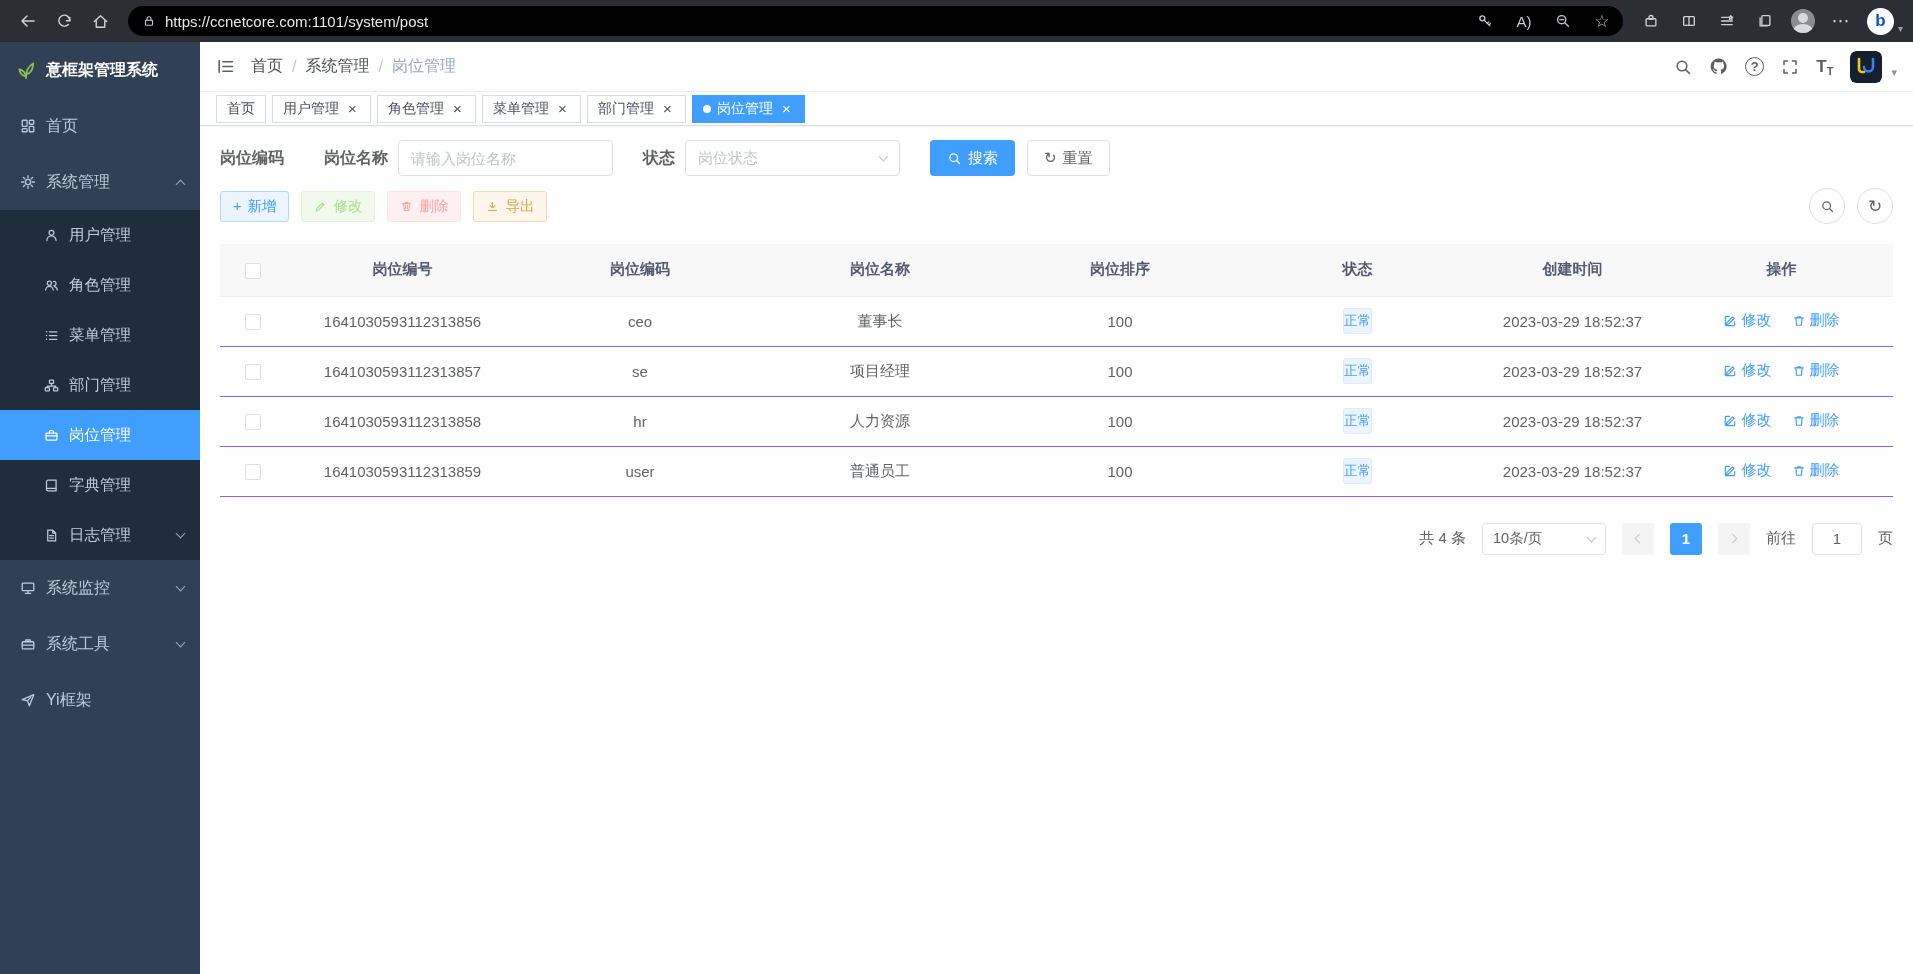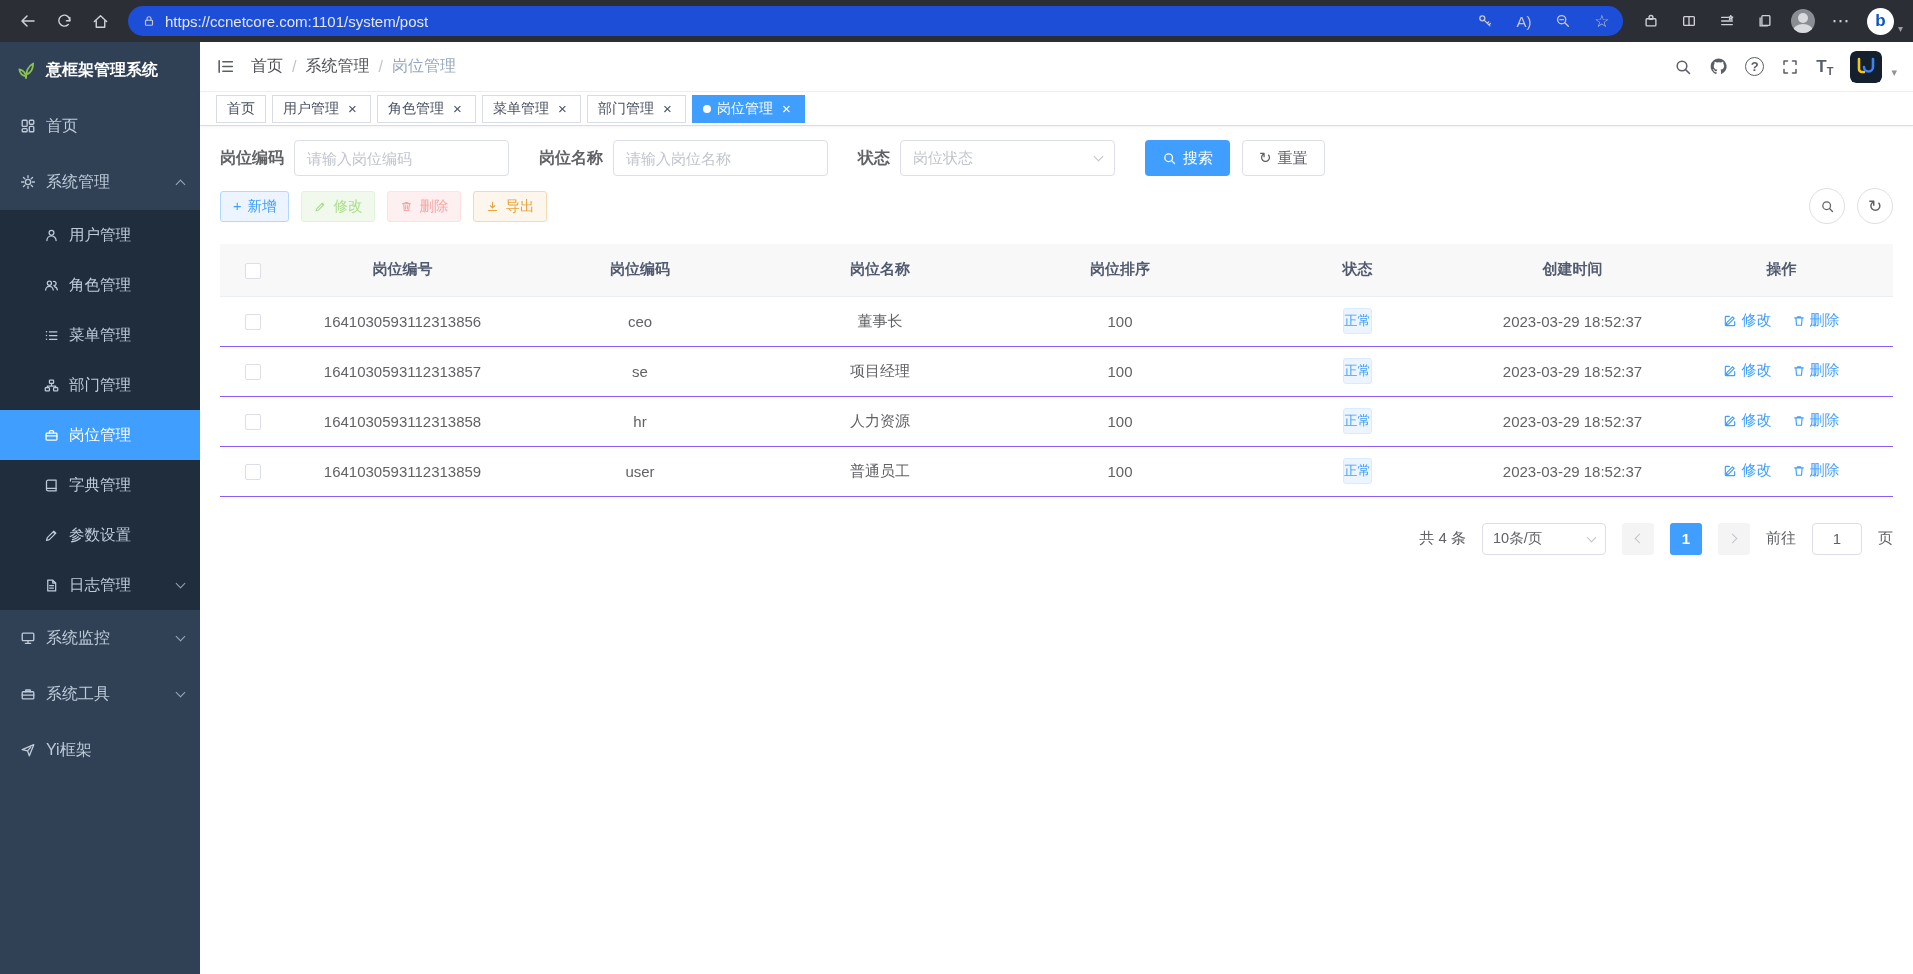--- a/index.html
+++ b/index.html
@@ -2,21 +2,21 @@
 <html><head>
 <meta charset="utf-8">
 <style>
   * { margin:0; padding:0; box-sizing:border-box; }
   html,body { font-family:"Liberation Sans","DejaVu Sans",sans-serif; }
   .screen { width:1913px; height:974px; background:#fff; overflow:hidden; position:relative; display:flex; flex-direction:column; }
 
   
   .browser { height:42px; background:#2c2e35; display:flex; align-items:center; padding:0 10px; color:#cfd1d6; flex-shrink:0; }
   .bicon { width:36px; height:32px; display:flex; align-items:center; justify-content:center; border-radius:6px; color:#cfd1d6; cursor:pointer; flex-shrink:0; }
-  .url-pill { flex:1; height:30px; background:#1d4ed8; border-radius:15px; display:flex; align-items:center; padding:0 6px 0 14px; margin:0 10px; gap:9px; min-width:0; }
+  .url-pill { flex:1; height:30px; background:#000000; border-radius:15px; display:flex; align-items:center; padding:0 6px 0 14px; margin:0 10px; gap:9px; min-width:0; }
   .url-text { flex:1; color:#e7e8ea; font-size:15px; white-space:nowrap; overflow:hidden; }
   .pill-ico { width:30px; height:26px; display:flex; align-items:center; justify-content:center; color:#c6c8cd; cursor:pointer; flex-shrink:0; font-size:15px; }
   .b-right { display:flex; align-items:center; gap:2px; flex-shrink:0; }
   .star-glyph { font-size:17px; line-height:1; }
   .avatar-circle { width:24px; height:24px; border-radius:50%; background:#8a8d94; position:relative; overflow:hidden; }
   .avatar-circle::before { content:""; position:absolute; left:7px; top:4px; width:10px; height:10px; border-radius:50%; background:#d9dadd; }
   .avatar-circle::after { content:""; position:absolute; left:2px; top:15px; width:20px; height:14px; border-radius:50%; background:#d9dadd; }
   .ellipsis-glyph { font-size:18px; letter-spacing:1px; }
   .bing { width:27px; height:27px; border-radius:50%; background:#fff; color:#0b57c2; display:flex; align-items:center; justify-content:center; font-weight:bold; font-size:17px; margin-left:6px; cursor:pointer; }
   .bing-caret { color:#9a9ca1; font-size:10px; margin-left:2px; align-self:flex-end; padding-bottom:3px; cursor:pointer; }
@@ -279,28 +279,20 @@
             <svg class="svgi" viewBox="0 0 18 18" width="15" height="15">
                 <path d="M5 2.5 h9.5 v13 H5 A2 2 0 0 1 3 13.5 v-9 A2 2 0 0 1 5 2.5 z"></path>
                 <path d="M3.2 12.5 h11.3"></path>
               </svg>
           </span>
           <span class="mi-label">字典管理</span>
         </div>
         <div class="menu-item">
           <span>
             <svg class="svgi" viewBox="0 0 18 18" width="15" height="15">
-                <path d="M3 15 l1 -3.4 7.8 -7.8 2.4 2.4 -7.8 7.8 z M10.9 4.7 l2.4 2.4"></path>
-              </svg>
-          </span>
-          <span class="mi-label">参数设置</span>
-        </div>
-        <div class="menu-item">
-          <span>
-            <svg class="svgi" viewBox="0 0 18 18" width="15" height="15">
                 <path d="M4.5 2.5 h6 L14 6 v9.5 H4.5 z M10.5 2.5 V6 H14"></path>
                 <path d="M6.8 9.2 h4.5 M6.8 12 h4.5"></path>
               </svg>
           </span>
           <span class="mi-label">日志管理</span>
           <span class="chev down"></span>
         </div>
       </div>
 
       <div class="menu-item">
@@ -409,21 +401,20 @@
           <span>岗位管理</span>
           <span class="tag-close">×</span>
         </span>
       </div>
 
       <div class="content">
 
         <div class="filter-row">
           <div class="f-group">
             <span class="f-label">岗位编码</span>
-            <input class="f-input" placeholder="请输入岗位编码" style="">
           </div>
           <div class="f-group">
             <span class="f-label">岗位名称</span>
             <input class="f-input" placeholder="请输入岗位名称" style="">
           </div>
           <div class="f-group">
             <span class="f-label">状态</span>
             <div class="f-select">
               <span class="sel-placeholder">岗位状态</span>
               <span class="sel-chev"></span>

